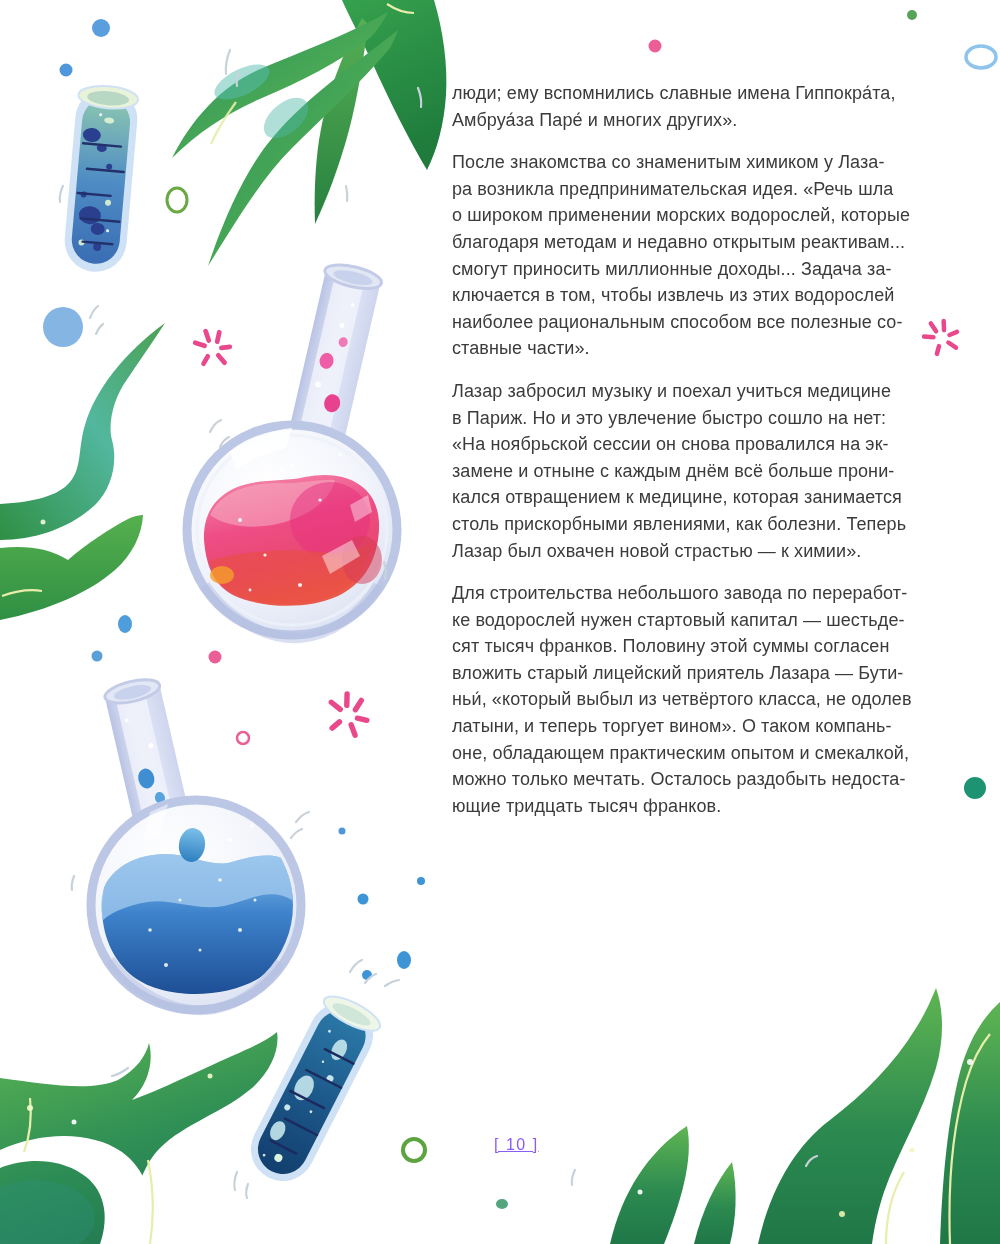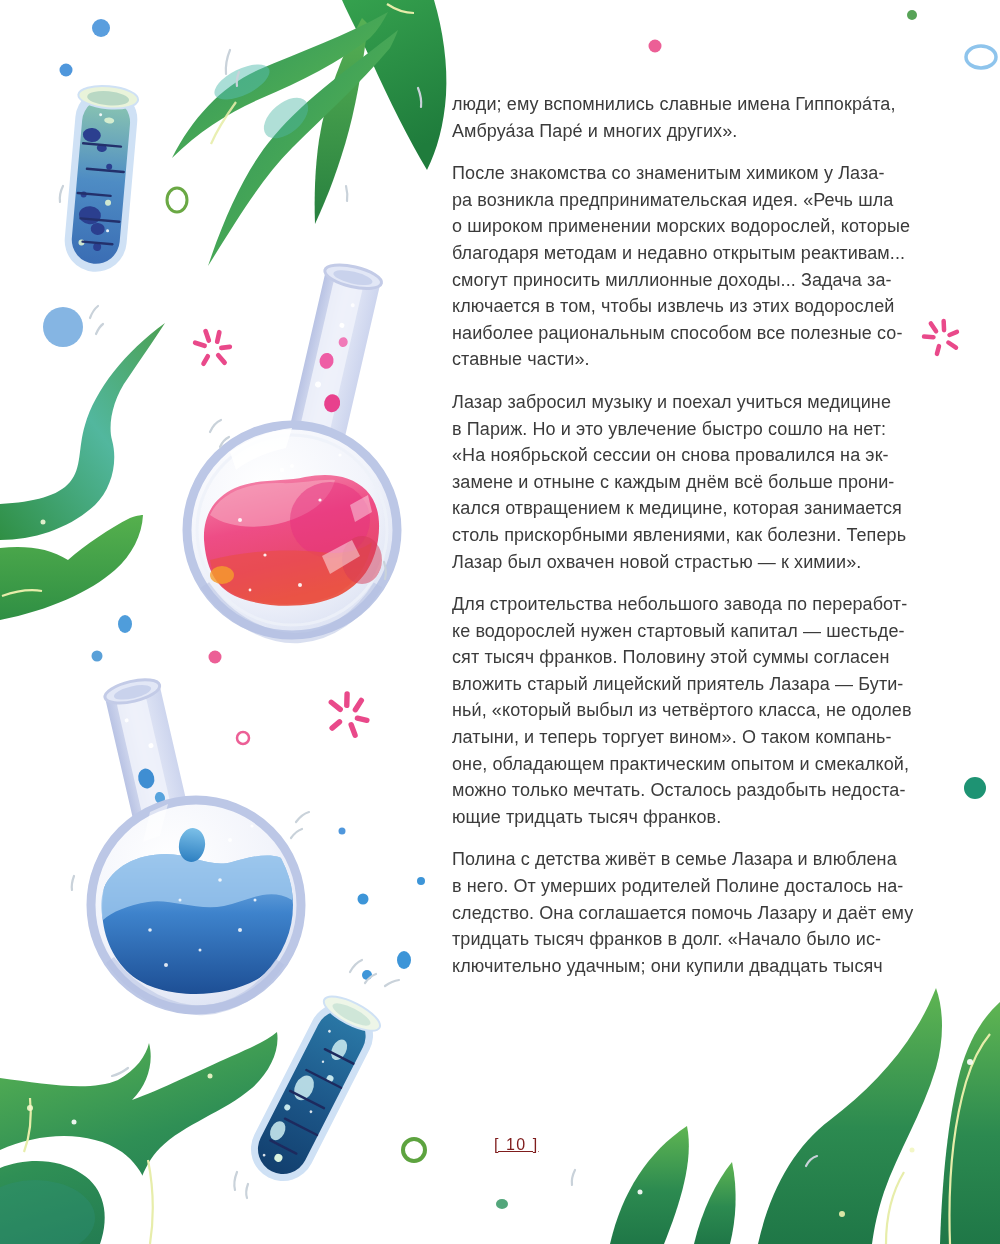--- a/index.html
+++ b/index.html
@@ -1,22 +1,22 @@
 <!DOCTYPE html>
 <html><head>
 <meta charset="utf-8">
 <style>
   html,body{margin:0;padding:0;width:1000px;height:1244px;}
   body{background:#ffffff;position:relative;overflow:hidden;
        font-family:"Liberation Sans","DejaVu Sans",sans-serif;}
   .art{position:absolute;left:0;top:0;z-index:1;}
   .text-col{position:absolute;left:452px;top:80px;z-index:2;color:#3b3b3b;
             font-size:18px;line-height:26.6px;width:500px;}
-  .text-col p{margin:11px 0 16px 0;white-space:pre;letter-spacing:.1px;}
-  .page-number{position:absolute;left:494px;top:1136px;z-index:2;color:#7f1d1d;
+  .text-col p{margin:0 0 16px 0;white-space:pre;letter-spacing:.1px;}
+  .page-number{position:absolute;left:494px;top:1136px;z-index:2;color:#8b5cf6;
                font-size:16px;letter-spacing:1.5px;white-space:pre;text-decoration:underline;}
 </style>
 </head>
 <body>
 
 <svg class="art" width="1000" height="1244" viewBox="0 0 1000 1244">
   <defs>
     <radialGradient id="gGlassR" cx="0.38" cy="0.30" r="0.80">
       <stop offset="0" stop-color="#ffffff"></stop>
       <stop offset="0.6" stop-color="#f2f4fb"></stop>
@@ -338,20 +338,15 @@
 Лазар был охвачен новой страстью — к химии».</p>
   <p>Для строительства небольшого завода по переработ-
 ке водорослей нужен стартовый капитал — шестьде-
 сят тысяч франков. Половину этой суммы согласен
 вложить старый лицейский приятель Лазара — Бути-
 ньи́, «который выбыл из четвёртого класса, не одолев
 латыни, и теперь торгует вином». О таком компань-
 оне, обладающем практическим опытом и смекалкой,
 можно только мечтать. Осталось раздобыть недоста-
 ющие тридцать тысяч франков.</p>
-  <p>Полина с детства живёт в семье Лазара и влюблена
-в него. От умерших родителей Полине досталось на-
-следство. Она соглашается помочь Лазару и даёт ему
-тридцать тысяч франков в долг. «Начало было ис-
-ключительно удачным; они купили двадцать тысяч</p>
 </div>
 
 <div class="page-number">[ 10 ]</div>
 
 </body></html>

